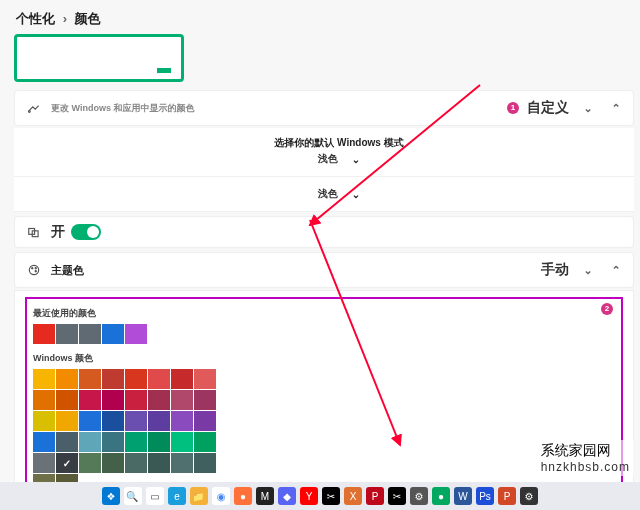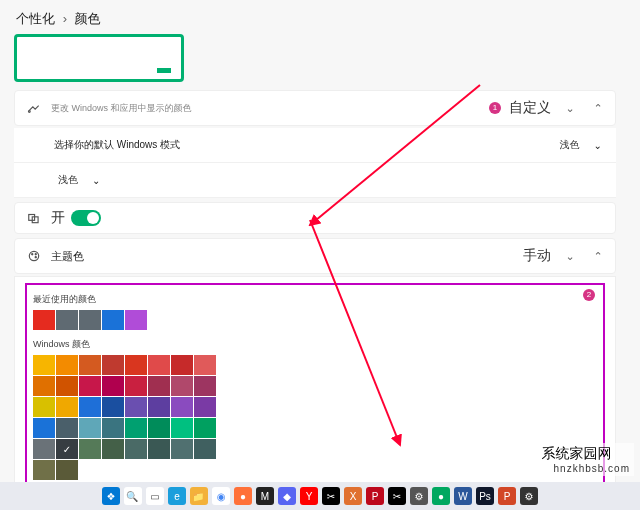--- a/index.html
+++ b/index.html
@@ -7,21 +7,21 @@
     margin: 0;
     font-family: "Microsoft YaHei", "Segoe UI", sans-serif;
     font-size: 11px;
     background: #f7f7f7;
     width: 640px;
     height: 510px;
     overflow: hidden;
     position: relative;
     color: #222;
   }
-  .content { padding: 0 24px 0 14px; }
+  .content { padding: 0 6px 0 14px; font-weight: bold; }
   .breadcrumb { padding: 10px 0 6px 2px; font-size: 13px; }
   .breadcrumb .sep { margin: 0 4px; color: #666; }
   .preview-box {
     width: 170px; height: 48px;
     border: 3px solid #00b070;
     background: #fff;
     border-radius: 4px;
     position: relative;
     margin-bottom: 8px;
   }
@@ -55,20 +55,21 @@
     font-size:8px; line-height:12px; text-align:center;
     margin-right: 4px;
   }
 
   .subrow {
     background:#fff;
     border-bottom:1px solid #f0f0f0;
     padding: 8px 10px 8px 40px;
     display:flex; align-items:center;
     font-size: 10px;
+    flex-direction: column;
   }
   .subrow .title { flex:1; font-size: 10px; }
   .subrow .value { font-size: 10px; color:#333; margin-right: 8px; }
 
   .dropdown { display:inline-flex; align-items:center; gap:6px; padding: 2px 4px; }
 
   .toggle {
     width: 30px; height: 16px; border-radius: 8px;
     background: #00b070; position: relative; display:inline-block;
   }
@@ -110,21 +111,21 @@
     display:flex; align-items:center; justify-content:center; gap:4px;
   }
   .tb-icon { width:18px; height:18px; border-radius:3px; display:flex; align-items:center; justify-content:center; font-size:10px; color:#fff; }
 
   .watermark {
     position:absolute; right:6px; bottom:34px;
     font-size: 14px; color:#000;
     background: rgba(255,255,255,0.6);
     padding: 2px 4px;
   }
-  .watermark .sub { font-size: 10px; letter-spacing:1px; color:#333; text-align:left;margin-left:12px; }
+  .watermark .sub { font-size: 12px; letter-spacing:1px; color:#333; text-align:left; }
 
   .arrow { position:absolute; pointer-events:none; }
   .arrow svg { overflow:visible; }
 </style>
 </head>
 <body>
 
 <div class="content">
 
   <div class="breadcrumb">
@@ -307,16 +308,16 @@
     <div class="tb-icon" style="background: rgb(34, 34, 34);">M</div>
     <div class="tb-icon" style="background: rgb(88, 101, 242);">◆</div>
     <div class="tb-icon" style="background: rgb(255, 0, 0);">Y</div>
     <div class="tb-icon" style="background: rgb(0, 0, 0);">✂</div>
     <div class="tb-icon" style="background: rgb(224, 112, 48);">X</div>
     <div class="tb-icon" style="background: rgb(189, 8, 28);">P</div>
     <div class="tb-icon" style="background: rgb(0, 0, 0);">✂</div>
     <div class="tb-icon" style="background: rgb(85, 85, 85);">⚙</div>
     <div class="tb-icon" style="background: rgb(0, 168, 96);">●</div>
     <div class="tb-icon" style="background: rgb(43, 87, 154);">W</div>
-    <div class="tb-icon" style="background: #0f172a;">Ps</div>
+    <div class="tb-icon" style="background: #1d4ed8;">Ps</div>
     <div class="tb-icon" style="background: rgb(210, 71, 38);">P</div>
     <div class="tb-icon" style="background: rgb(51, 51, 51);">⚙</div>
   </div>
 
 </body></html>

